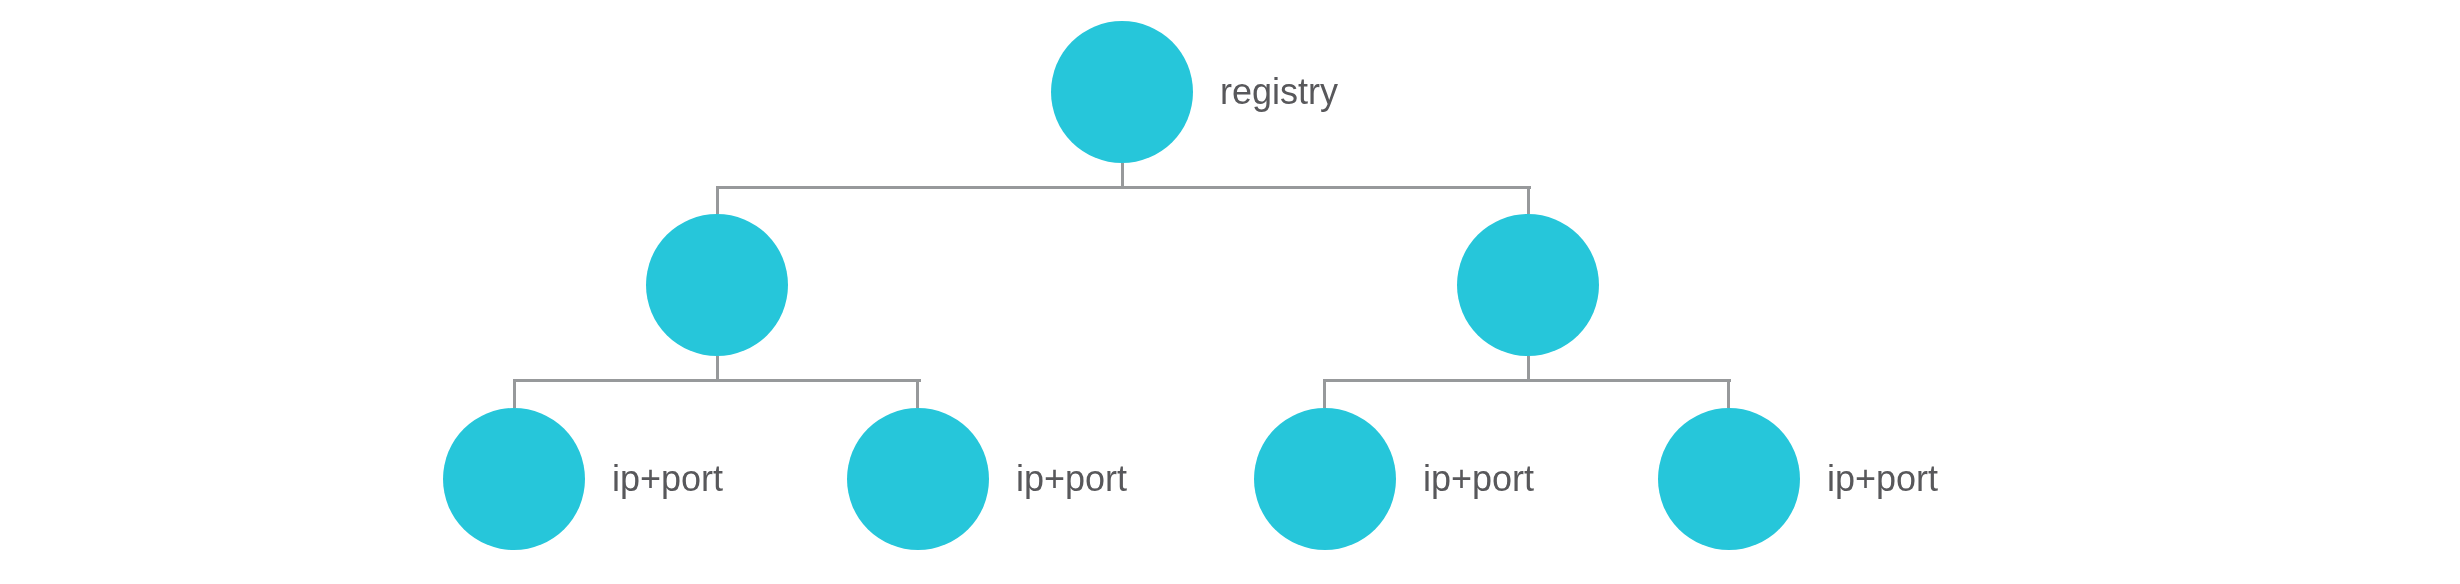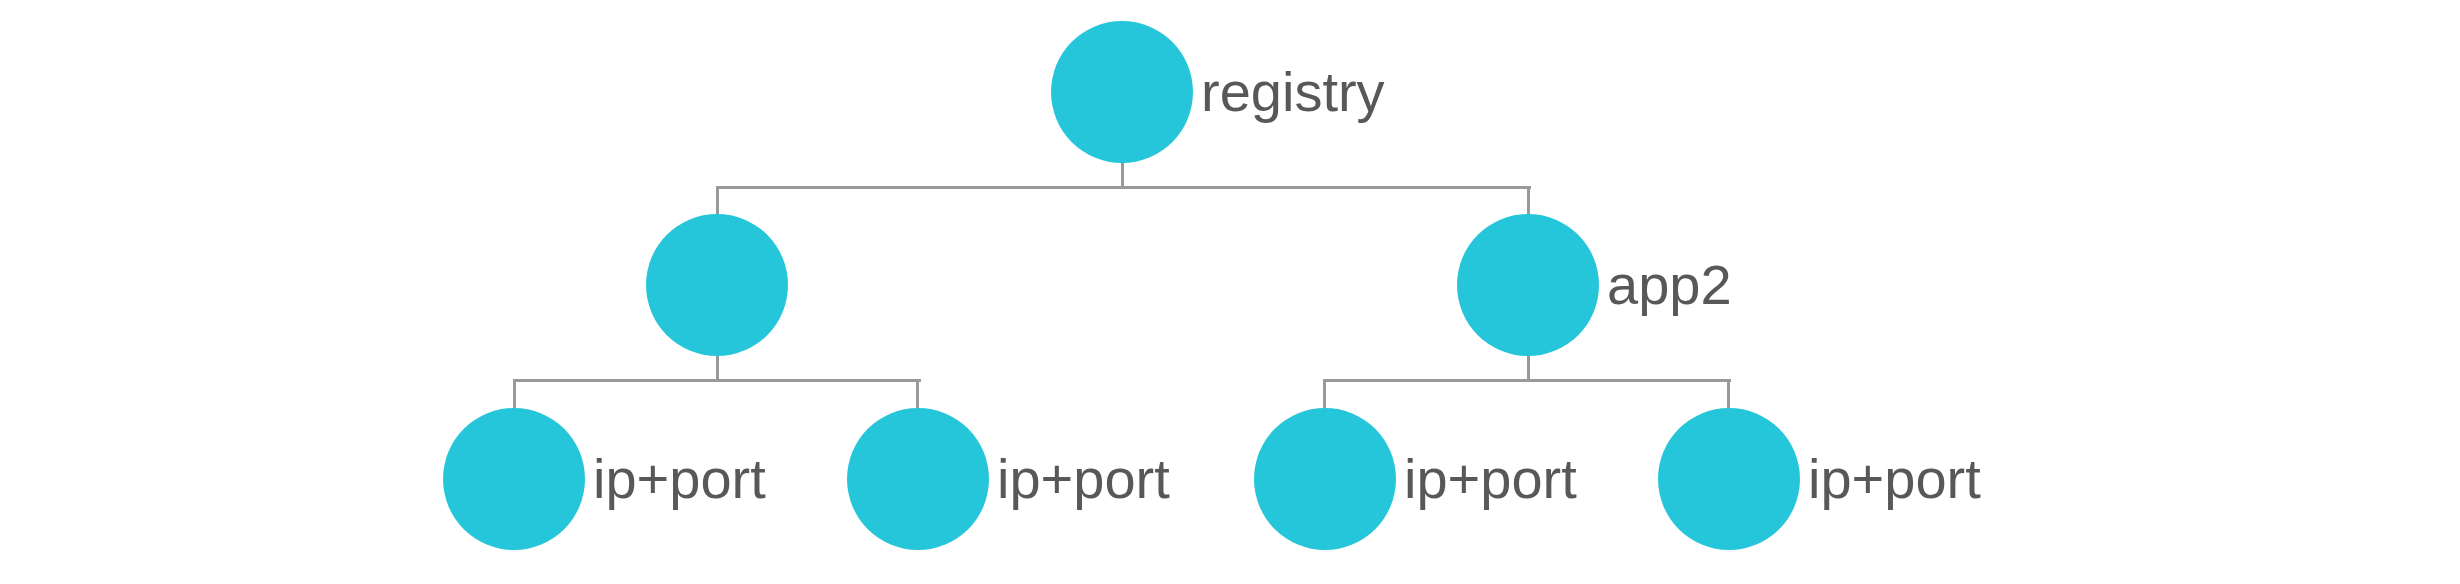--- a/index.html
+++ b/index.html
@@ -24,25 +24,25 @@
     display: block;
     position: absolute;
     left: 0; top: 0;
     width: 142px;
     height: 142px;
     border-radius: 50%;
     background: var(--node-fill, #26C6DA);
   }
   .label {
     position: absolute;
-    left: 150px;            
+    left: 169px;            
     top: 0;
     height: 142px;
     line-height: 142px;
-    font-size: 56px;
+    font-size: 36px;
     color: var(--label-text, #58585B);
     white-space: nowrap;
   }
   .conn {
     position: absolute;
     background: var(--connector, #97999B);
   }
   .conn.h { height: 3px; }
   .conn.v { width: 3px; }
 </style>
@@ -69,21 +69,20 @@
   <div class="node" style="left:1051px; top:21px;">
     <span class="circle"></span>
     <span class="label">registry</span>
   </div>
 
   <div class="node" style="left:646px; top:214px;">
     <span class="circle"></span>
   </div>
   <div class="node" style="left:1457px; top:214px;">
     <span class="circle"></span>
-    <span class="label">app2</span>
   </div>
 
   <div class="node" style="left:443px; top:408px;">
     <span class="circle"></span>
     <span class="label">ip+port</span>
   </div>
   <div class="node" style="left:847px; top:408px;">
     <span class="circle"></span>
     <span class="label">ip+port</span>
   </div>

